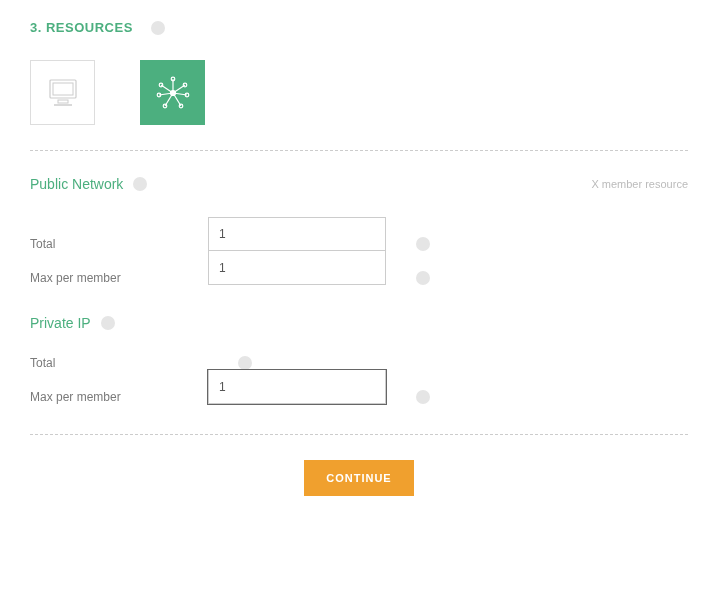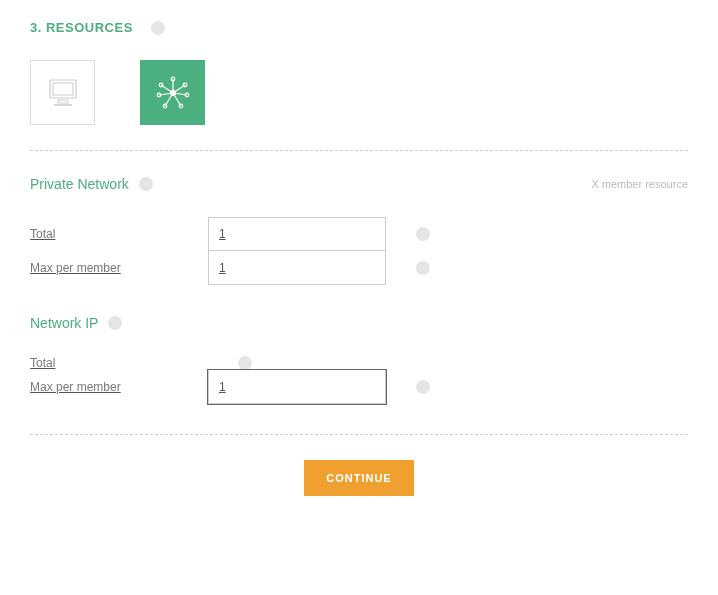--- a/index.html
+++ b/index.html
@@ -66,23 +66,22 @@
       align-items: center;
       gap: 10px;
     }
     .remove-link {
       color: #bbb;
       font-size: 11px;
       cursor: pointer;
     }
     .field-row {
       display: flex;
-      align-items: center;
+      align-items: flex-end;
       margin-bottom: 0;
-      text-decoration: underline;
     }
     .field-label {
       width: 178px;
       font-size: 12px;
       color: #7a7a7a;
     }
     .field-input {
       width: 178px;
       height: 34px;
       border: 1px solid #ccc;
@@ -149,41 +148,41 @@
       </g>
     </svg>
   </div>
 </div>
 
 <hr class="divider">
 
 <div class="group">
   <div class="row-header">
     <div class="sub-title">
-      <span>Private Network</span>
+      <span>Public Network</span>
       <span class="q-icon"></span>
     </div>
     <span class="remove-link">X member resource</span>
   </div>
   <div class="field-row">
     <span class="field-label">Total</span>
     <input class="field-input" type="text" value="1" style="">
     <span class="q-icon field-help"></span>
   </div>
   <div class="field-row">
     <span class="field-label">Max per member</span>
     <input class="field-input" type="text" value="1" style="">
     <span class="q-icon field-help"></span>
   </div>
 </div>
 
 <div class="group">
   <div class="row-header">
     <div class="sub-title">
-      <span>Network IP</span>
+      <span>Private IP</span>
       <span class="q-icon"></span>
     </div>
   </div>
   <div class="field-row">
     <span class="field-label">Total</span>
     <span class="q-icon field-help"></span>
   </div>
   <div class="field-row">
     <span class="field-label">Max per member</span>
     <input class="field-input" type="text" style="outline: rgb(102, 102, 102) solid 1px;" value="1">

